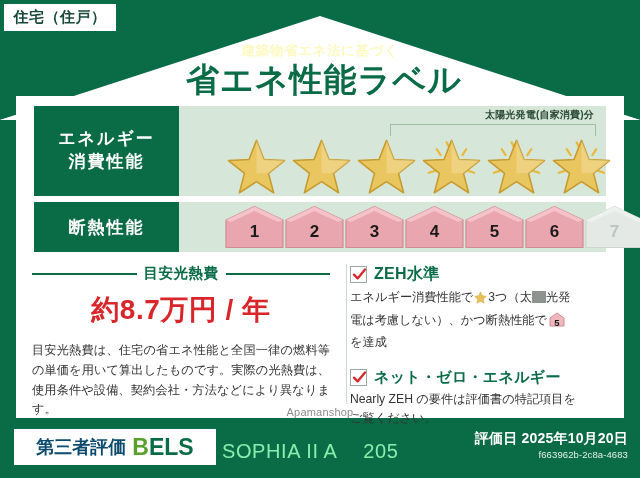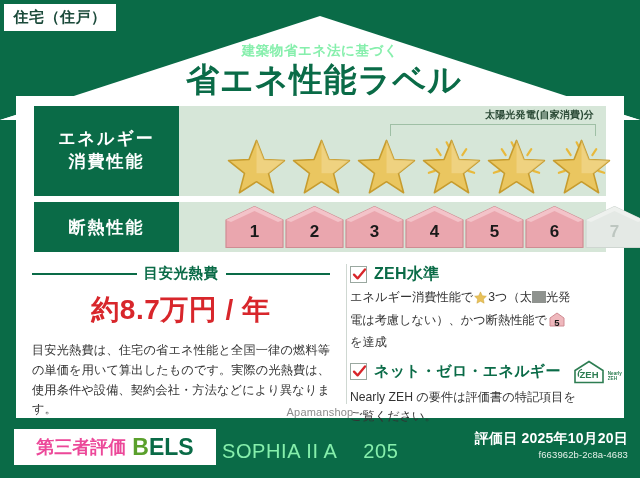--- a/index.html
+++ b/index.html
@@ -48,21 +48,21 @@
     font-size: 14.5px; font-weight: bold; color: #1b4a3a;
     letter-spacing: 0.2px;
   }
   .sun-icon { width: 26px; height: 24px; display:block; }
 
   
   .title-sub {
     position: absolute; left: 0; right: 0; top: 42px;
     text-align: center;
     font-size: 13.5px; font-weight: bold;
-    color: #86efac;
+    color: #fef9c3;
     letter-spacing: 0.6px;
     z-index: 5;
   }
   .title-main {
     position: absolute; left: 8px; right: 0; top: 58px;
     text-align: center;
     font-size: 33px; font-weight: bold;
     color: #0a6b47;
     letter-spacing: 1px;
     z-index: 5;
@@ -190,21 +190,21 @@
     font-size: 12.2px;
     line-height: 1.62;
     color: #333333;
     text-align: justify;
   }
 
   .zeh-head {
     display: flex; align-items: center; gap: 7px;
     margin-top: 6px;
   }
-  .zeh-head.second { margin-top: 6px; }
+  .zeh-head.second { margin-top: 15px; }
   .check-box {
     flex: 0 0 auto;
     width: 17px; height: 17px;
     border: 1.4px solid #9aa8a0;
     background: #fff;
     position: relative;
   }
   .check-box svg { position: absolute; left: 1px; top: 0px; }
   .zeh-title {
     font-size: 16px; font-weight: bold; color: #0a6b47;
@@ -245,21 +245,21 @@
   }
   .bels-plate {
     position: absolute;
     left: 14px; top: 9px;
     width: 202px; height: 36px;
     background: #ffffff;
     display: flex; align-items: center; justify-content: center;
     gap: 6px;
   }
   .bels-plate .bp1 {
-    font-size: 18px; font-weight: bold; color: #ec4899; letter-spacing: 0px;
+    font-size: 18px; font-weight: bold; color: #0c4a6e; letter-spacing: 0px;
   }
   .bels-plate .bels-word { display: flex; align-items: center; }
   .bels-word span { font-size: 23px; font-weight: bold; font-family: "Liberation Sans", sans-serif; }
   .bels-B { color: #5aa02c; }
   .bels-E { color: #0a6b47; }
   .bels-L { color: #0a6b47; }
   .bels-S { color: #0a6b47; }
 
   .prop-name {
     position: absolute;
@@ -481,31 +481,20 @@
               </svg><span class="ihn">5</span></span><span>を達成</span>
         </div>
 
         <div class="zeh-head second">
           <span class="check-box">
             <svg width="15" height="15" viewBox="0 0 15 15">
               <path d="M2 7.6 L5.6 11.4 L13 2.4" fill="none" stroke="#d8262b" stroke-width="2.3" stroke-linecap="round" stroke-linejoin="round"></path>
             </svg>
           </span>
           <span class="zeh-title small">ネット・ゼロ・エネルギー</span>
-          <span class="zeh-logo">
-            <svg width="34" height="26" viewBox="0 0 34 26">
-              <path d="M3 11.5 L17 2.5 L31 11.5 L31 23.5 L3 23.5 Z" fill="none" stroke="#2d7d52" stroke-width="1.6"></path>
-              <path d="M9.5 10.5 q-4 1.5 -3 6.5" fill="none" stroke="#2d7d52" stroke-width="1.3" stroke-linecap="round"></path>
-              <text x="17" y="19" font-family="Liberation Sans, sans-serif" font-size="9.5" font-weight="bold" fill="#2d7d52" text-anchor="middle">ZEH</text>
-            </svg>
-            <span class="nz">
-              <span>Nearly</span><br>
-              <span>ZEH</span>
-            </span>
-          </span>
         </div>
         <div class="zeh-note">Nearly ZEH の要件は評価書の特記項目をご覧ください。</div>
       </div>
     </div>
   </div>
 
   <div class="watermark">Apamanshop</div>
 
   <div class="footer">
     <div class="bels-plate">

